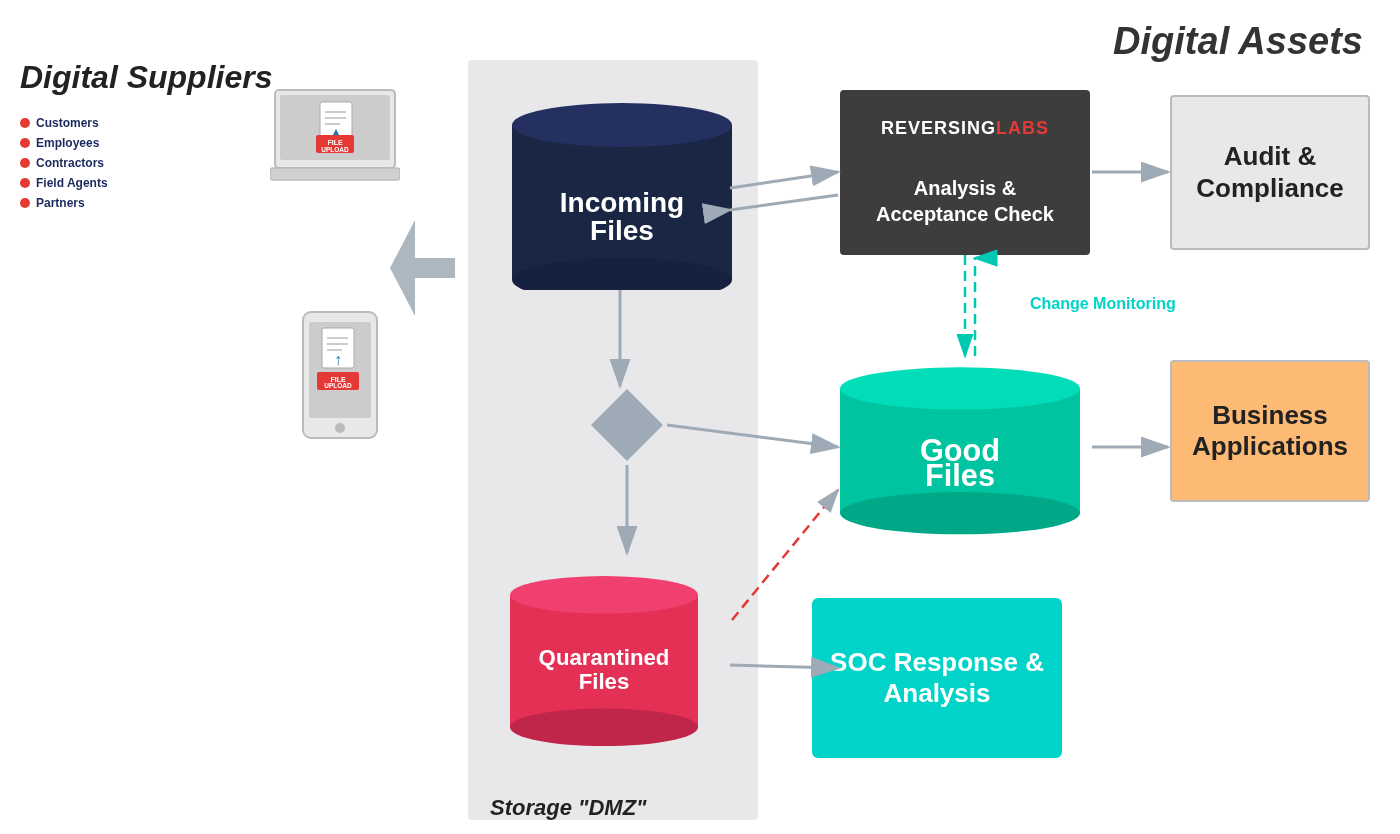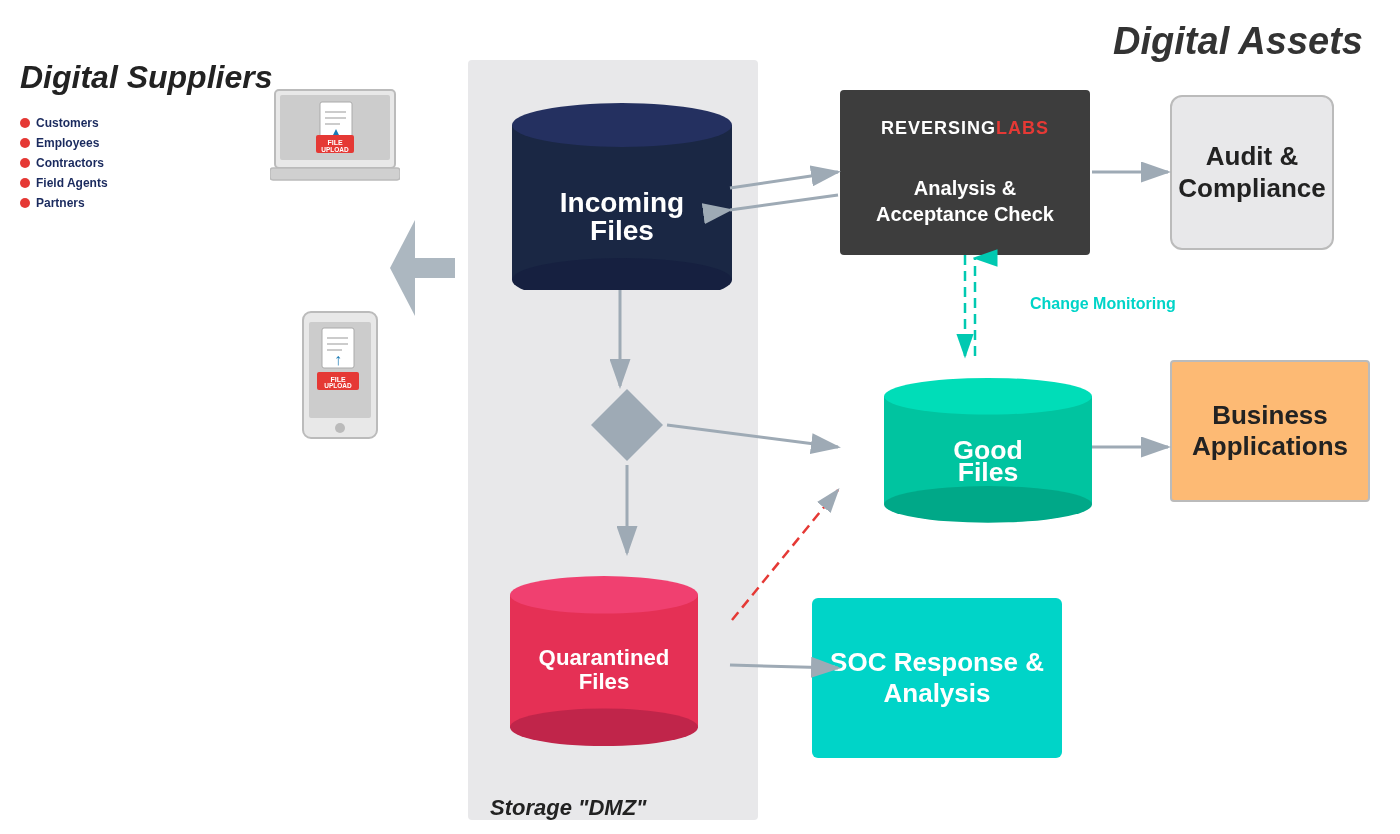--- a/index.html
+++ b/index.html
@@ -162,23 +162,22 @@
       color: #fff;
       text-align: center;
       line-height: 1.3;
     }
 
     
     .cylinder-good {
       position: absolute;
       left: 840px;
       top: 358px;
-      width: 208px;
+      width: 240px;
       height: 178px;
-      margin-left: 44px;
     }
 
     
     .soc-box {
       position: absolute;
       left: 812px;
       top: 598px;
       width: 250px;
       height: 160px;
       background: #00d4c8;
@@ -195,25 +194,25 @@
       color: #fff;
       text-align: center;
       line-height: 1.2;
     }
 
     
     .audit-box {
       position: absolute;
       left: 1170px;
       top: 95px;
-      width: 164px;
+      width: 200px;
       height: 155px;
       background: #e8e8ea;
       border: 2px solid #bbb;
-      border-radius: 12px;
+      border-radius: 4px;
       display: flex;
       align-items: center;
       justify-content: center;
       padding: 10px;
     }
 
     .audit-text {
       font-size: 26px;
       font-weight: 900;
       color: #222;

